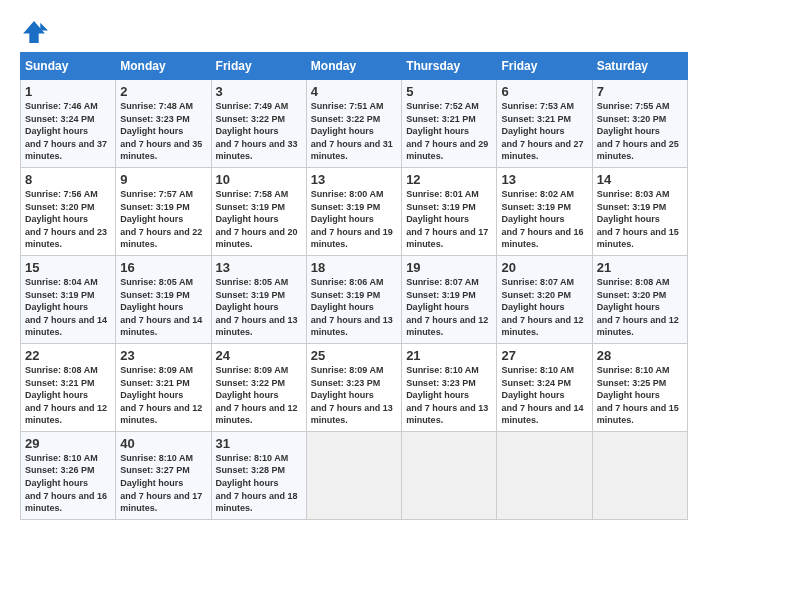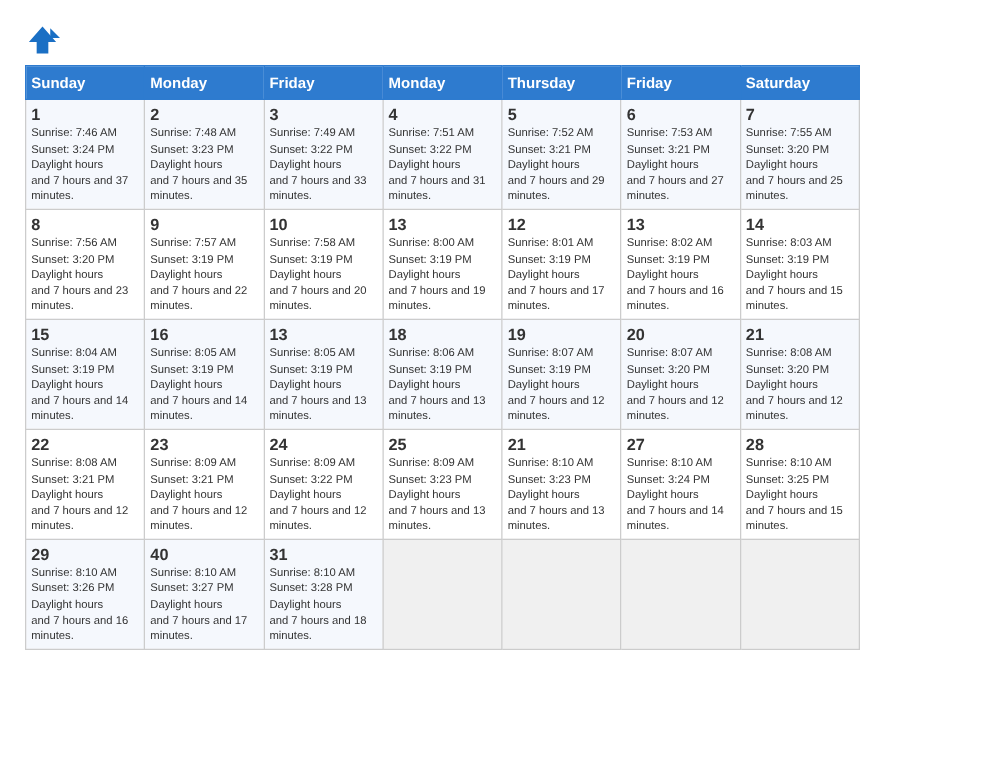--- a/index.html
+++ b/index.html
@@ -84,20 +84,21 @@
       font-size: 13px;
       font-weight: bold;
       color: #333;
       display: block;
       margin-bottom: 1px;
     }
     .cell-content {
       font-size: 9px;
       line-height: 1.4;
       color: #333;
+      font-weight: bold;
     }
     .empty-cell {
       background: #f0f0f0 !important;
     }
   </style>
 </head>
 <body>
 
 <div class="page">
   <div class="header-top">

